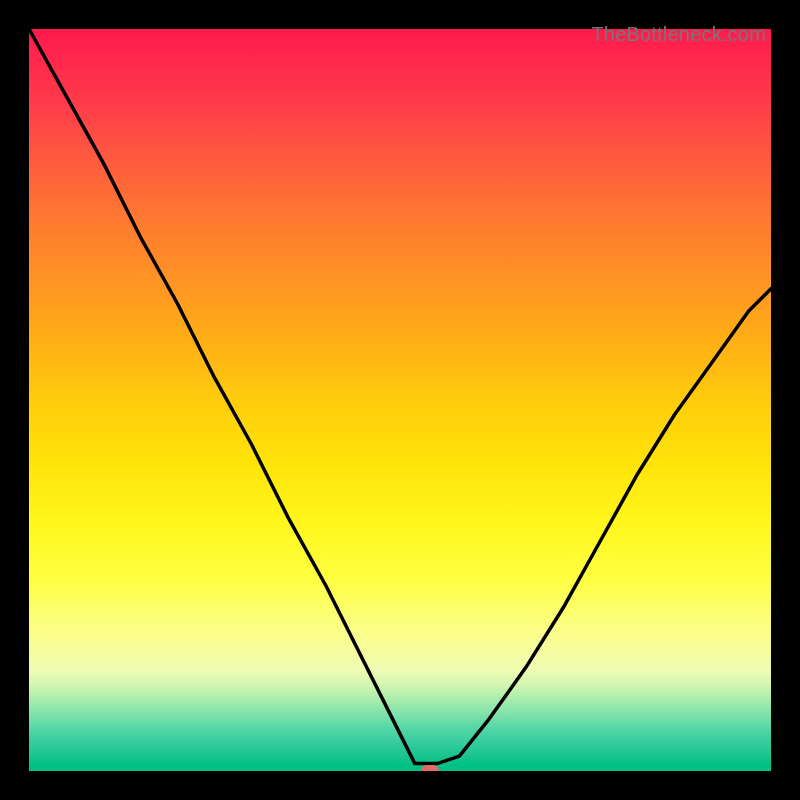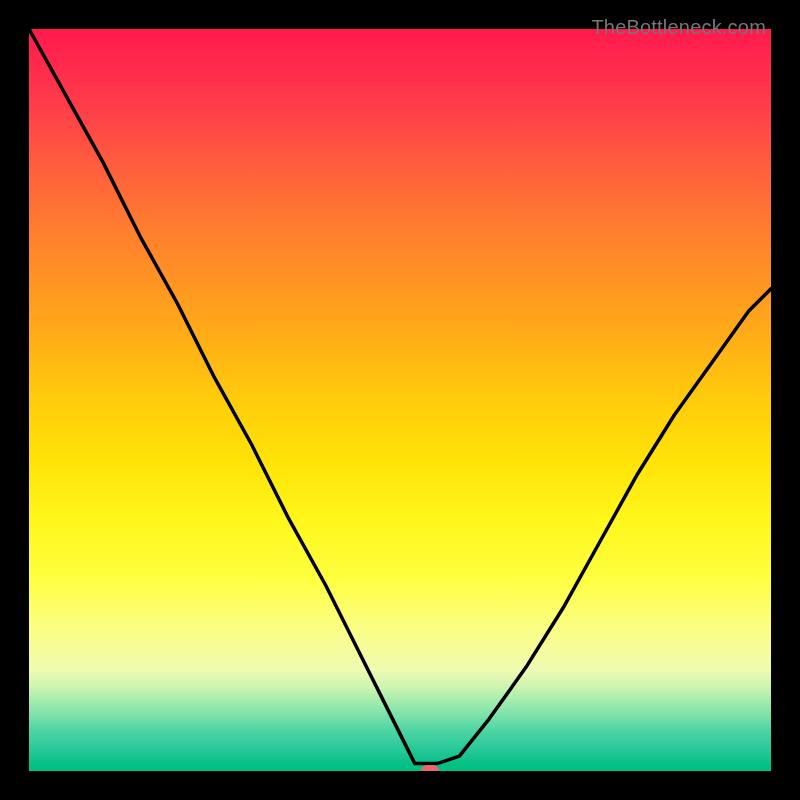--- a/index.html
+++ b/index.html
@@ -51,21 +51,21 @@
     );
   }
   svg.curve {
     position: absolute;
     inset: 0;
     width: 742px;
     height: 742px;
   }
   .watermark {
     position: absolute;
-    top: 16px;
+    top: 23px;
     right: 34px;
     font-family: Arial, Helvetica, sans-serif;
     font-size: 20px;
     color: #777;
     letter-spacing: 0.2px;
     user-select: none;
   }
   .marker {
     position: absolute;
     width: 18px;

